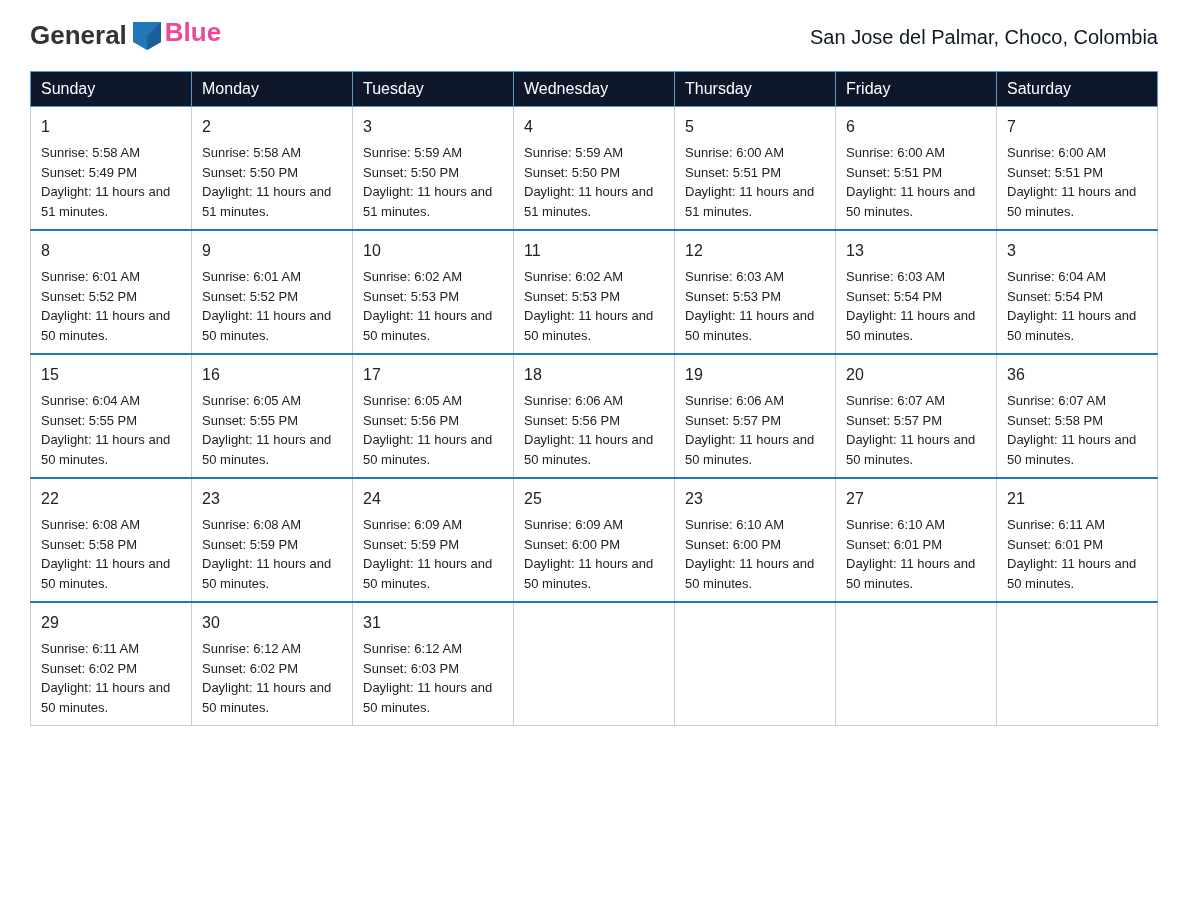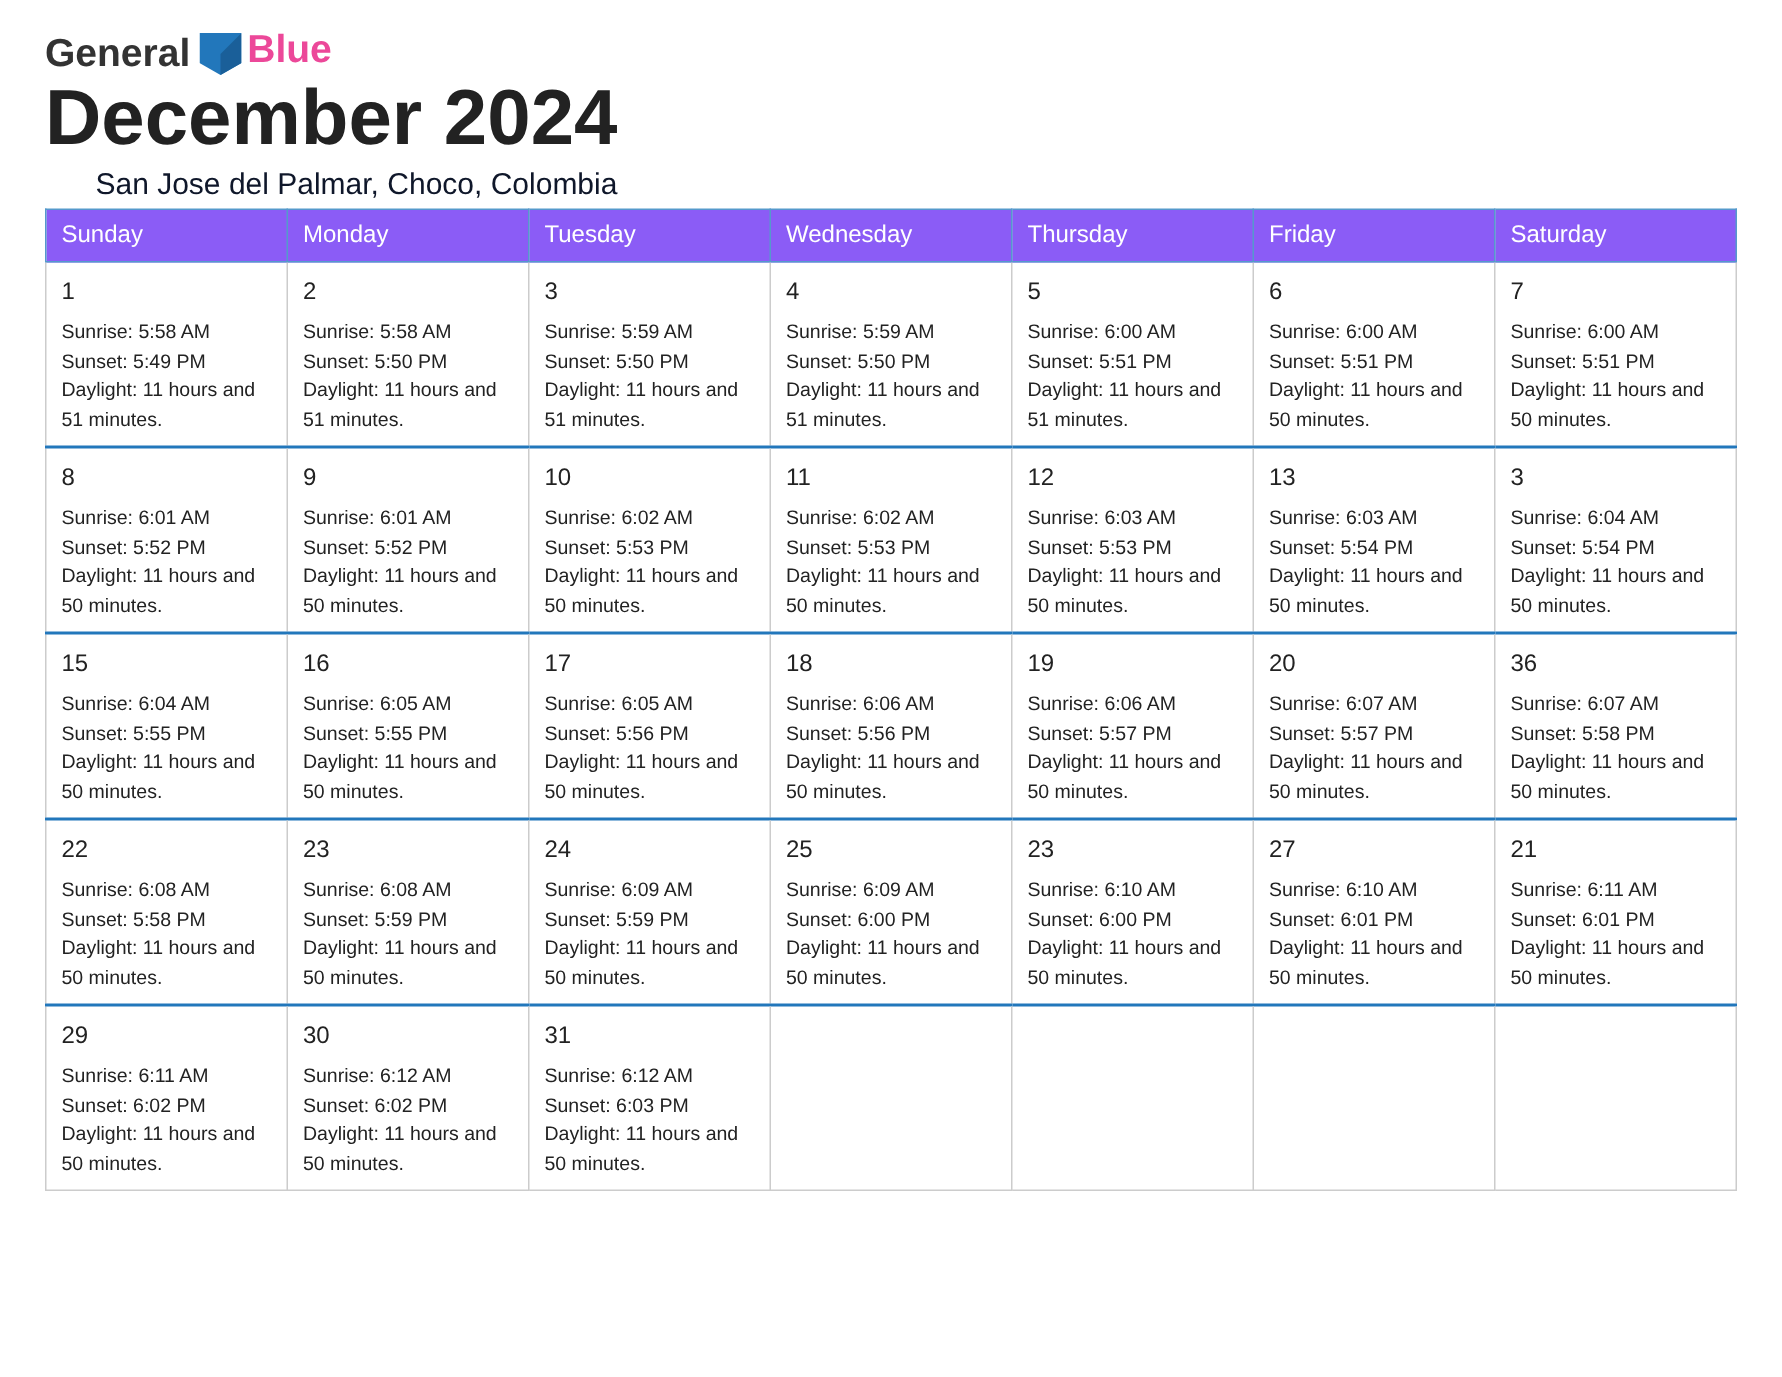--- a/index.html
+++ b/index.html
@@ -6,23 +6,22 @@
     body {
       font-family: Arial, sans-serif;
       background: #fff;
       width: 1188px;
       min-height: 918px;
       padding: 20px 30px;
     }
     .header {
       display: flex;
       justify-content: space-between;
-      align-items: flex-start;
-      margin-bottom: 4px;
-      flex-direction: column;
+      align-items: center;
+      margin-bottom: 20px;
     }
     .logo {
       display: flex;
       align-items: center;
       gap: 4px;
     }
     .logo-text-general {
       font-size: 26px;
       font-weight: bold;
       color: #333;
@@ -50,21 +49,21 @@
       font-size: 20px;
       color: #0f172a;
       margin-top: 4px;
     }
     .calendar-table {
       width: 100%;
       border-collapse: collapse;
       border: 1px solid #aaa;
     }
     .calendar-table th {
-      background-color: #8b5cf6;
+      background-color: #0f172a;
       color: #fff;
       font-size: 16px;
       font-weight: normal;
       padding: 8px 10px;
       text-align: left;
       border: 1px solid #5599cc;
     }
     .calendar-table td {
       vertical-align: top;
       padding: 8px 10px;
@@ -96,21 +95,20 @@
     <span class="logo-text-general">General</span>
     <svg class="logo-icon" viewBox="0 0 28 28" xmlns="http://www.w3.org/2000/svg">
       <polygon points="0,0 28,0 28,20 14,28 0,20" fill="#2277bb"></polygon>
       <polygon points="14,14 28,0 28,20 14,28" fill="#1a5f99"></polygon>
     </svg>
     <div style="display:flex;flex-direction:column;line-height:1">
       <span class="logo-text-blue" style="font-size:26px;font-weight:bold;color:#ec4899;margin-top:-8px;">Blue</span>
     </div>
   </div>
   <div class="title-block">
-    <div class="month-title">December 2024</div>
     <div class="location">San Jose del Palmar, Choco, Colombia</div>
   </div>
 </div>
 
 <table class="calendar-table">
   <thead>
     <tr>
     <th>Sunday</th>
         <th>Monday</th>
         <th>Tuesday</th>

